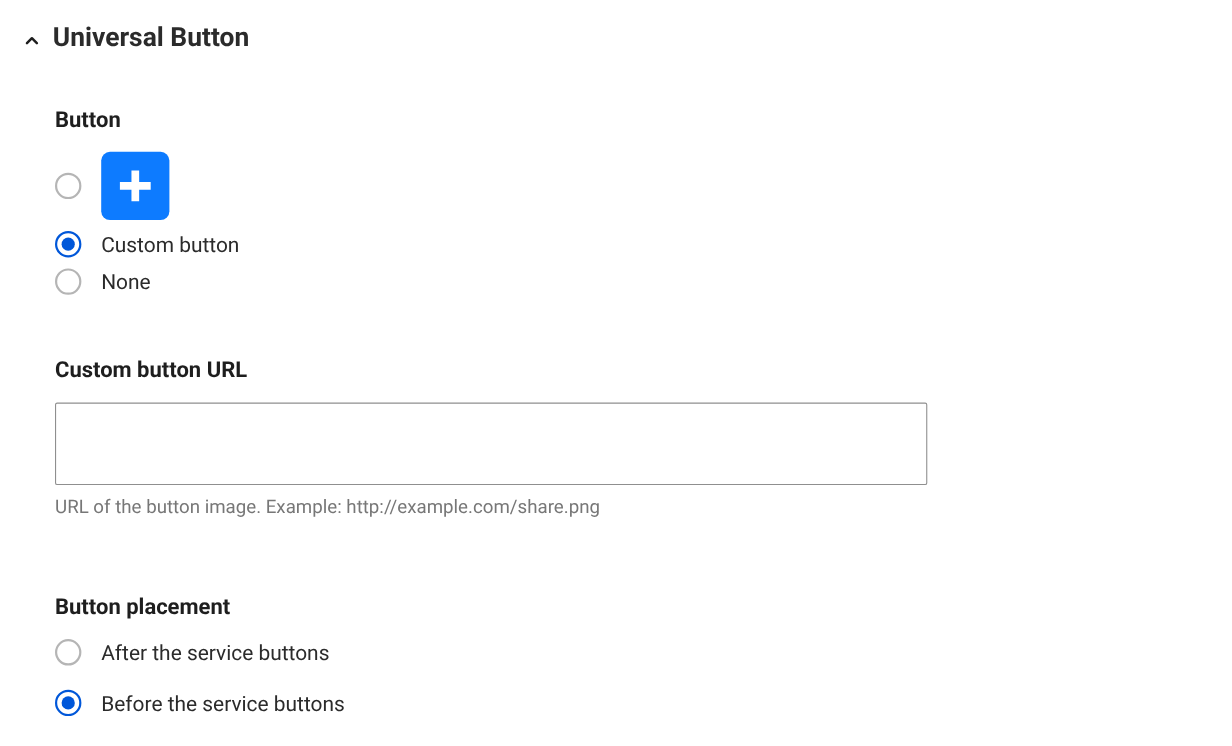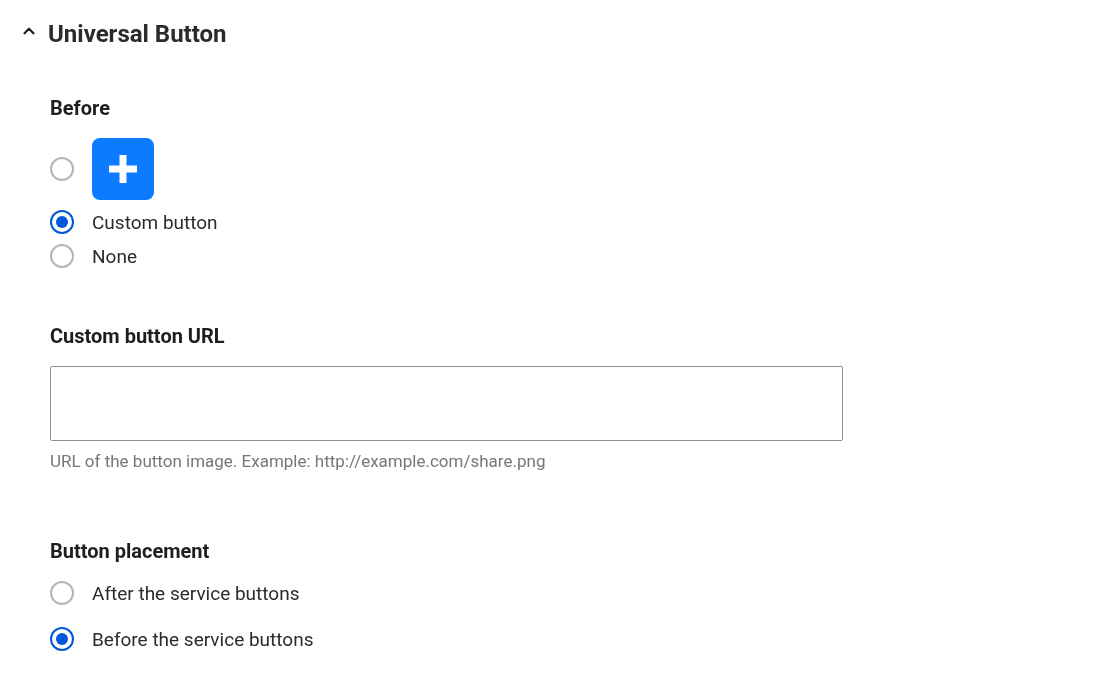--- a/index.html
+++ b/index.html
@@ -9,21 +9,21 @@
     }
     body {
       font-family: -apple-system, BlinkMacSystemFont, "Segoe UI", Roboto, Helvetica, Arial, sans-serif;
       font-size: 18px;
       color: #1e1e1e;
       background: #fff;
       padding: 20px 18px;
     }
     .section-header {
       display: flex;
-      align-items: flex-start;
+      align-items: flex-end;
       gap: 8px;
       cursor: pointer;
       margin-bottom: 48px;
     }
     .section-header .chev {
       display: inline-flex;
       width: 22px;
       height: 22px;
       align-items: center;
       justify-content: center;
@@ -118,21 +118,21 @@
   <span class="chev">
     <svg width="18" height="18" viewBox="0 0 24 24" fill="none" stroke="#1e1e1e" stroke-width="3" stroke-linecap="round" stroke-linejoin="round">
       <polyline points="18 15 12 9 6 15"></polyline>
     </svg>
   </span>
   <h2>Universal Button</h2>
 </div>
 
 <div class="indent">
 
-  <div class="field-label">Before</div>
+  <div class="field-label">Button</div>
 
   <div class="radio-group">
 
     <div class="radio-row">
       <span class="radio"></span>
       <span class="plus-badge">
         <svg width="42" height="42" viewBox="0 0 24 24" fill="none" stroke="#ffffff" stroke-width="4" stroke-linecap="butt">
           <line x1="12" y1="4" x2="12" y2="20"></line>
           <line x1="4" y1="12" x2="20" y2="12"></line>
         </svg>

